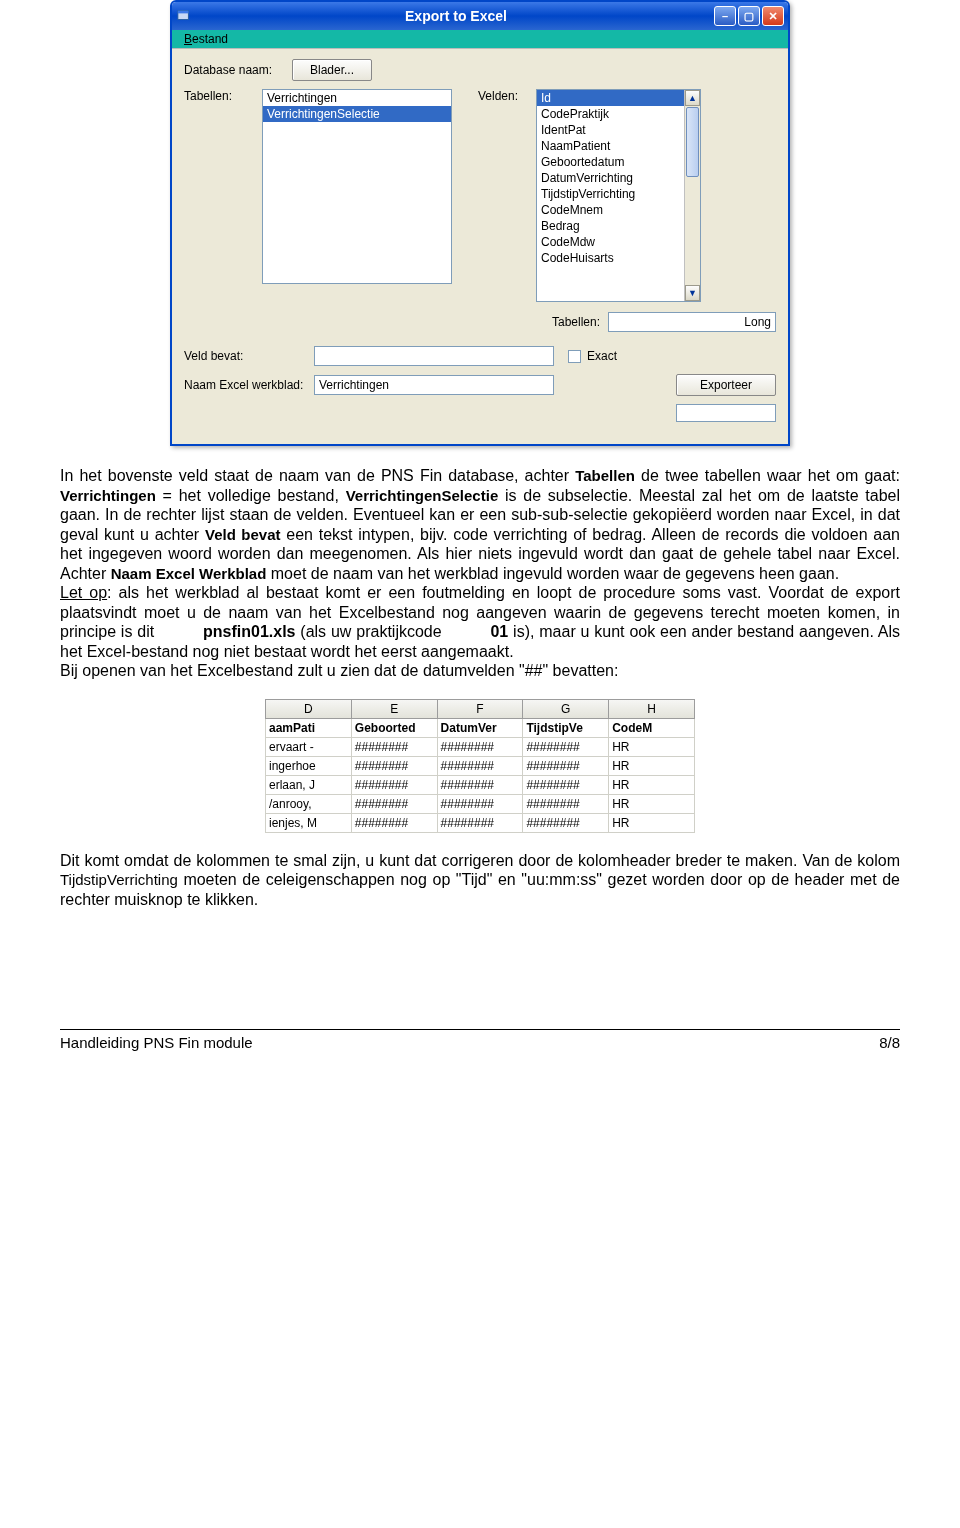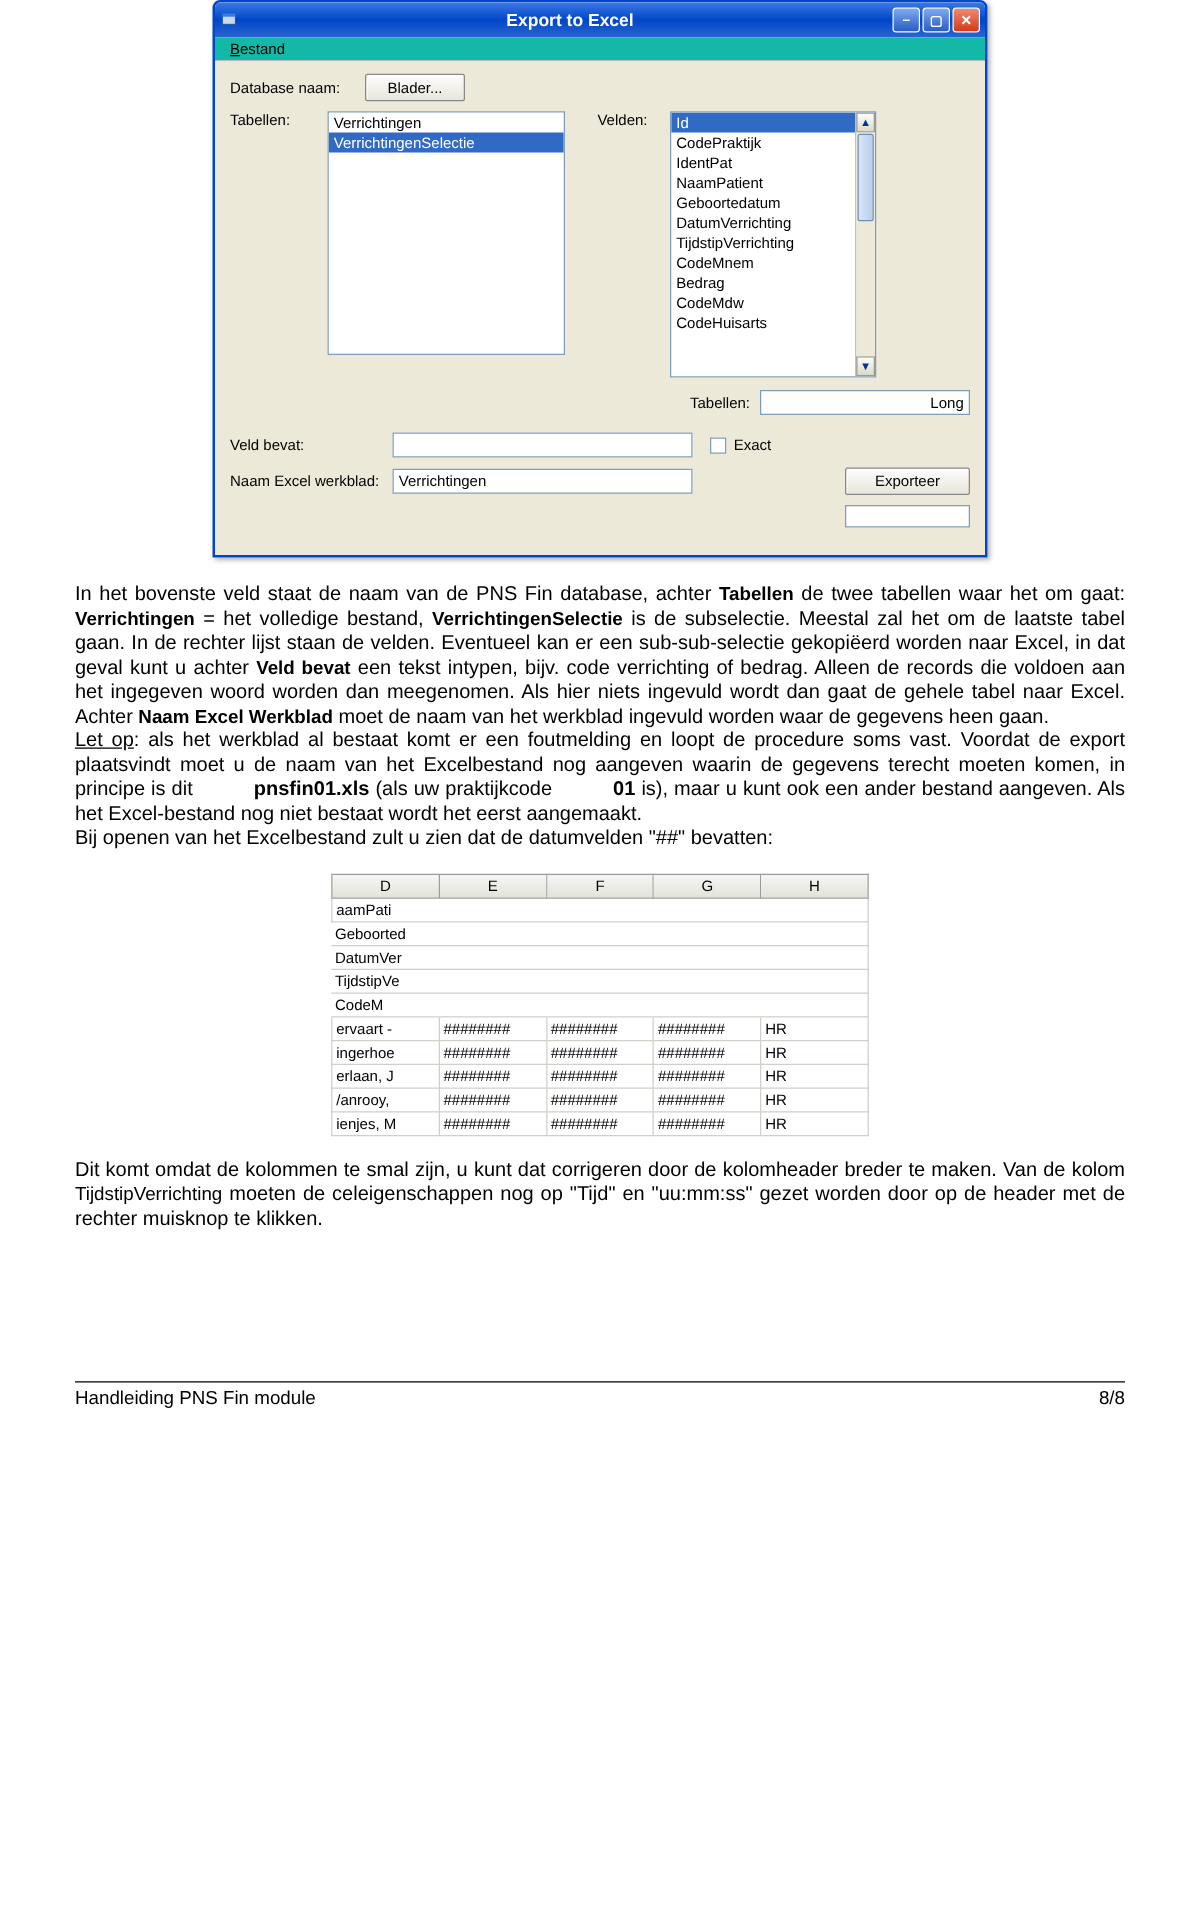--- a/index.html
+++ b/index.html
@@ -119,21 +119,21 @@
     text-align:center; padding:2px 0;
     font-size:12px;
   }
   .excel .hdr:first-child { border-left:1px solid #9c9c9c;}
   .excel .drow { display:flex; }
   .excel .cell {
     flex:1; border-right:1px solid #d0d0c8; border-bottom:1px solid #d0d0c8;
     padding:2px 3px; font-size:12px; overflow:hidden; white-space:nowrap;
   }
   .excel .drow .cell:first-child { border-left:1px solid #d0d0c8;}
-  .excel .labelrow { font-weight:normal;flex-direction:column;}
+  .excel .labelrow { font-weight:bold;}
   .footer {
     position: relative;
     margin-top: 120px;
     border-top: 1px solid #000;
     padding-top: 4px;
     display:flex; justify-content:space-between;
     font-size: 15px;
   }
   .checkbox-sq { width:13px;height:13px;border:1px solid #7f9db9;background:#fff;display:inline-block;margin-right:6px;}
 </style>

